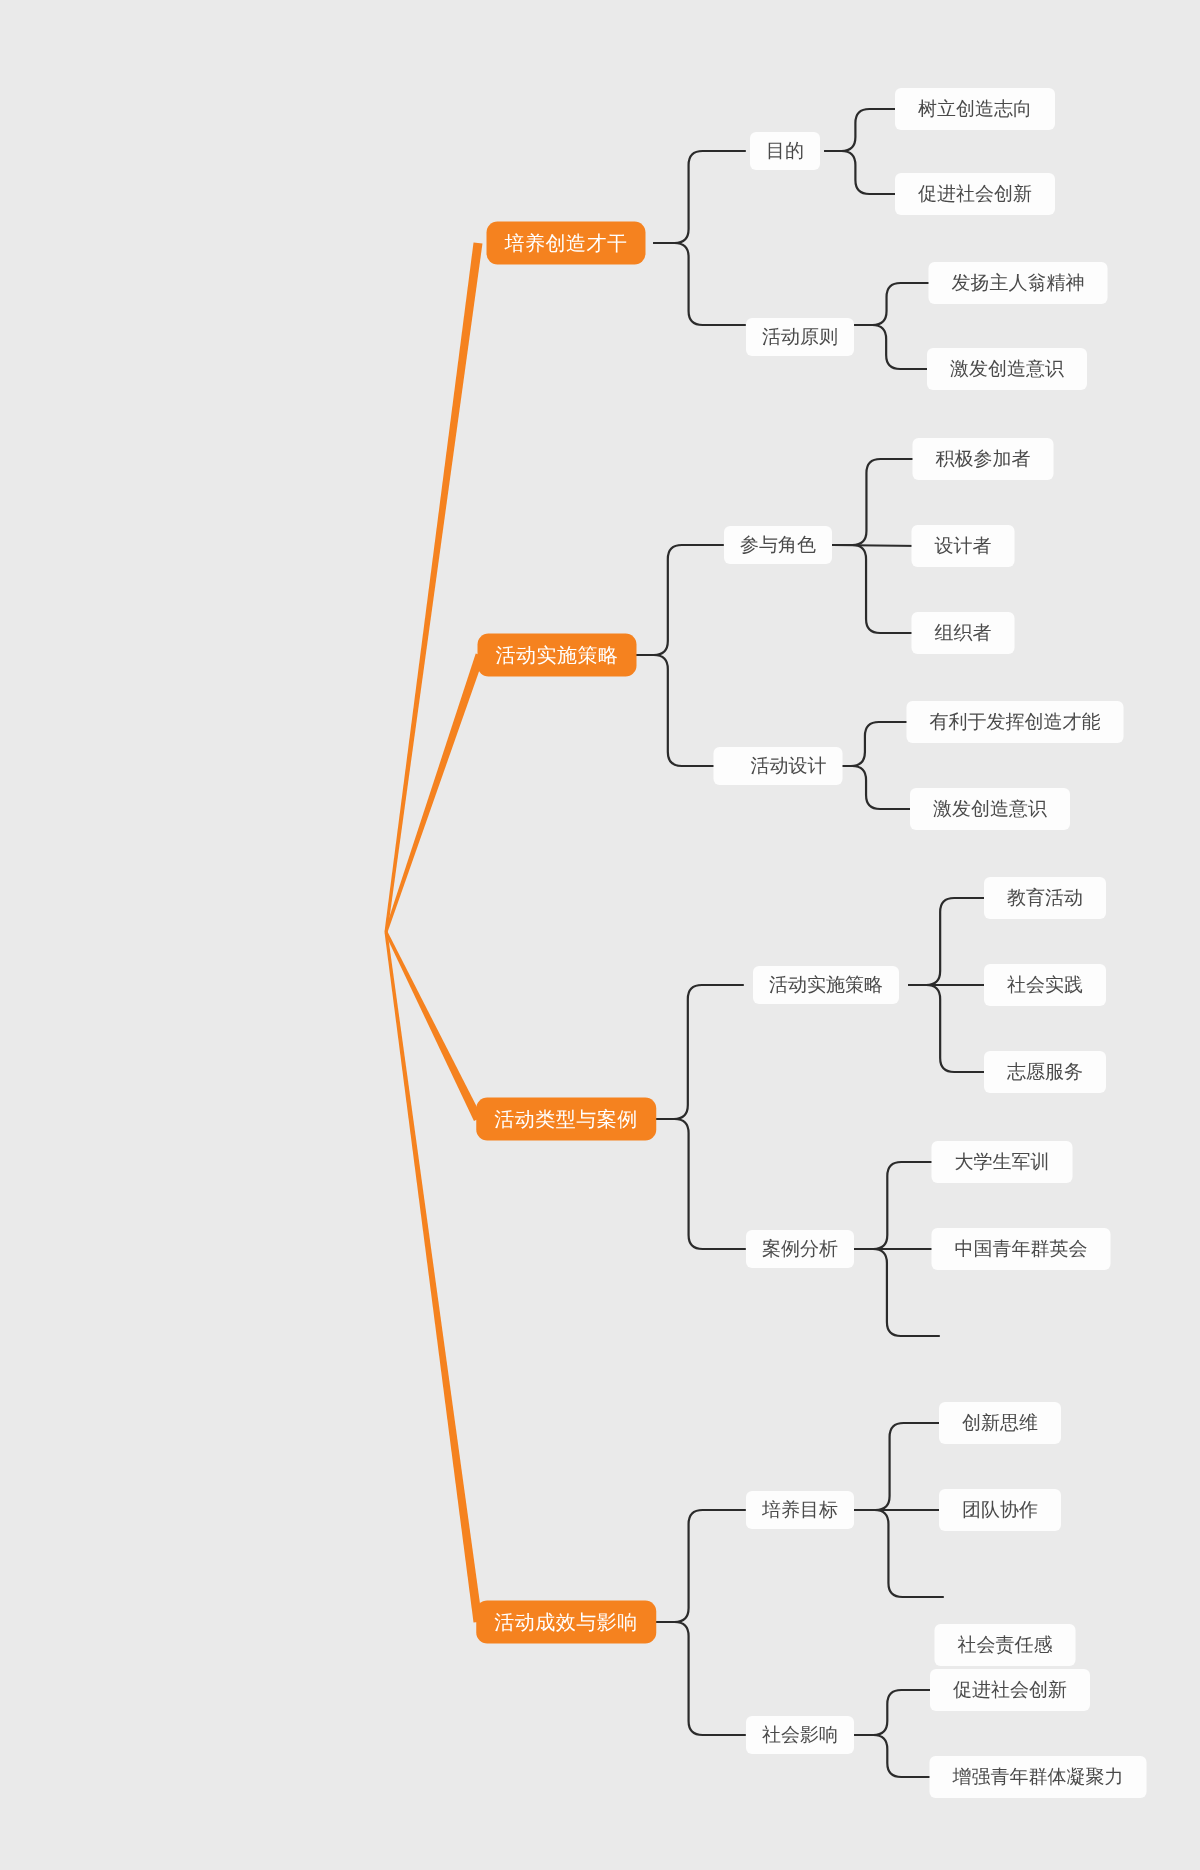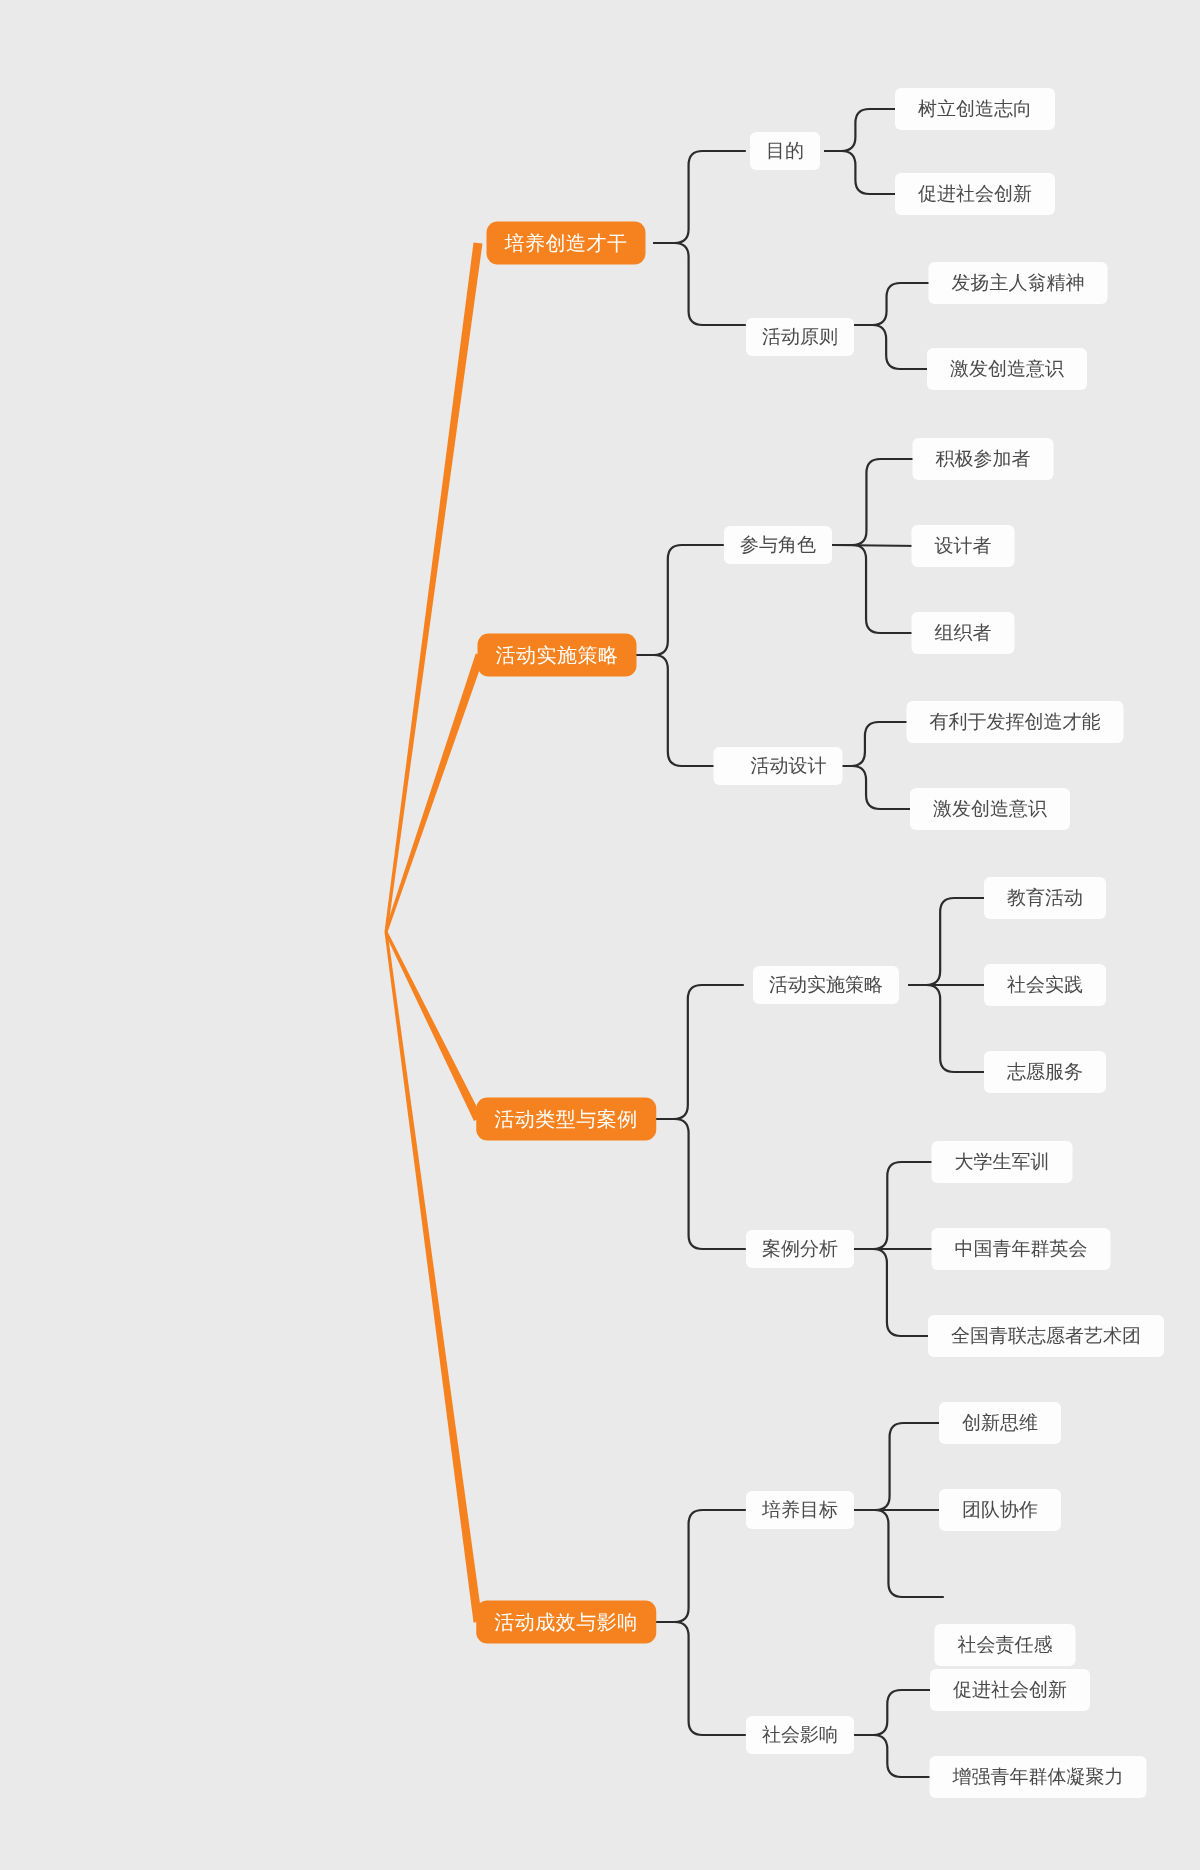--- a/index.html
+++ b/index.html
@@ -131,21 +131,20 @@
       <div class="node node-leaf" style="left: 1015px; top: 722px;">有利于发挥创造才能</div>
       <div class="node node-leaf" style="left: 990px; top: 809px;">激发创造意识</div>
       <div class="node node-branch" style="left: 566px; top: 1119px;">活动类型与案例</div>
       <div class="node node-sub" style="left: 826px; top: 985px;">活动实施策略</div>
       <div class="node node-leaf" style="left: 1045px; top: 898px;">教育活动</div>
       <div class="node node-leaf" style="left: 1045px; top: 985px;">社会实践</div>
       <div class="node node-leaf" style="left: 1045px; top: 1072px;">志愿服务</div>
       <div class="node node-sub" style="left: 800px; top: 1249px;">案例分析</div>
       <div class="node node-leaf" style="left: 1002px; top: 1162px;">大学生军训</div>
       <div class="node node-leaf" style="left: 1021px; top: 1249px;">中国青年群英会</div>
-      <div class="node node-leaf" style="left: 1046px; top: 1336px;">全国青联志愿者艺术团</div>
       <div class="node node-branch" style="left: 566px; top: 1622px;">活动成效与影响</div>
       <div class="node node-sub" style="left: 800px; top: 1510px;">培养目标</div>
       <div class="node node-leaf" style="left: 1000px; top: 1423px;">创新思维</div>
       <div class="node node-leaf" style="left: 1000px; top: 1510px;">团队协作</div>
       <div class="node node-leaf" style="left: 1005px; top: 1597px; margin-top: 48px;">社会责任感</div>
       <div class="node node-sub" style="left: 800px; top: 1735px;">社会影响</div>
       <div class="node node-leaf" style="left: 1010px; top: 1690px;">促进社会创新</div>
       <div class="node node-leaf" style="left: 1038px; top: 1777px;">增强青年群体凝聚力</div>
     </div>
 </div>

